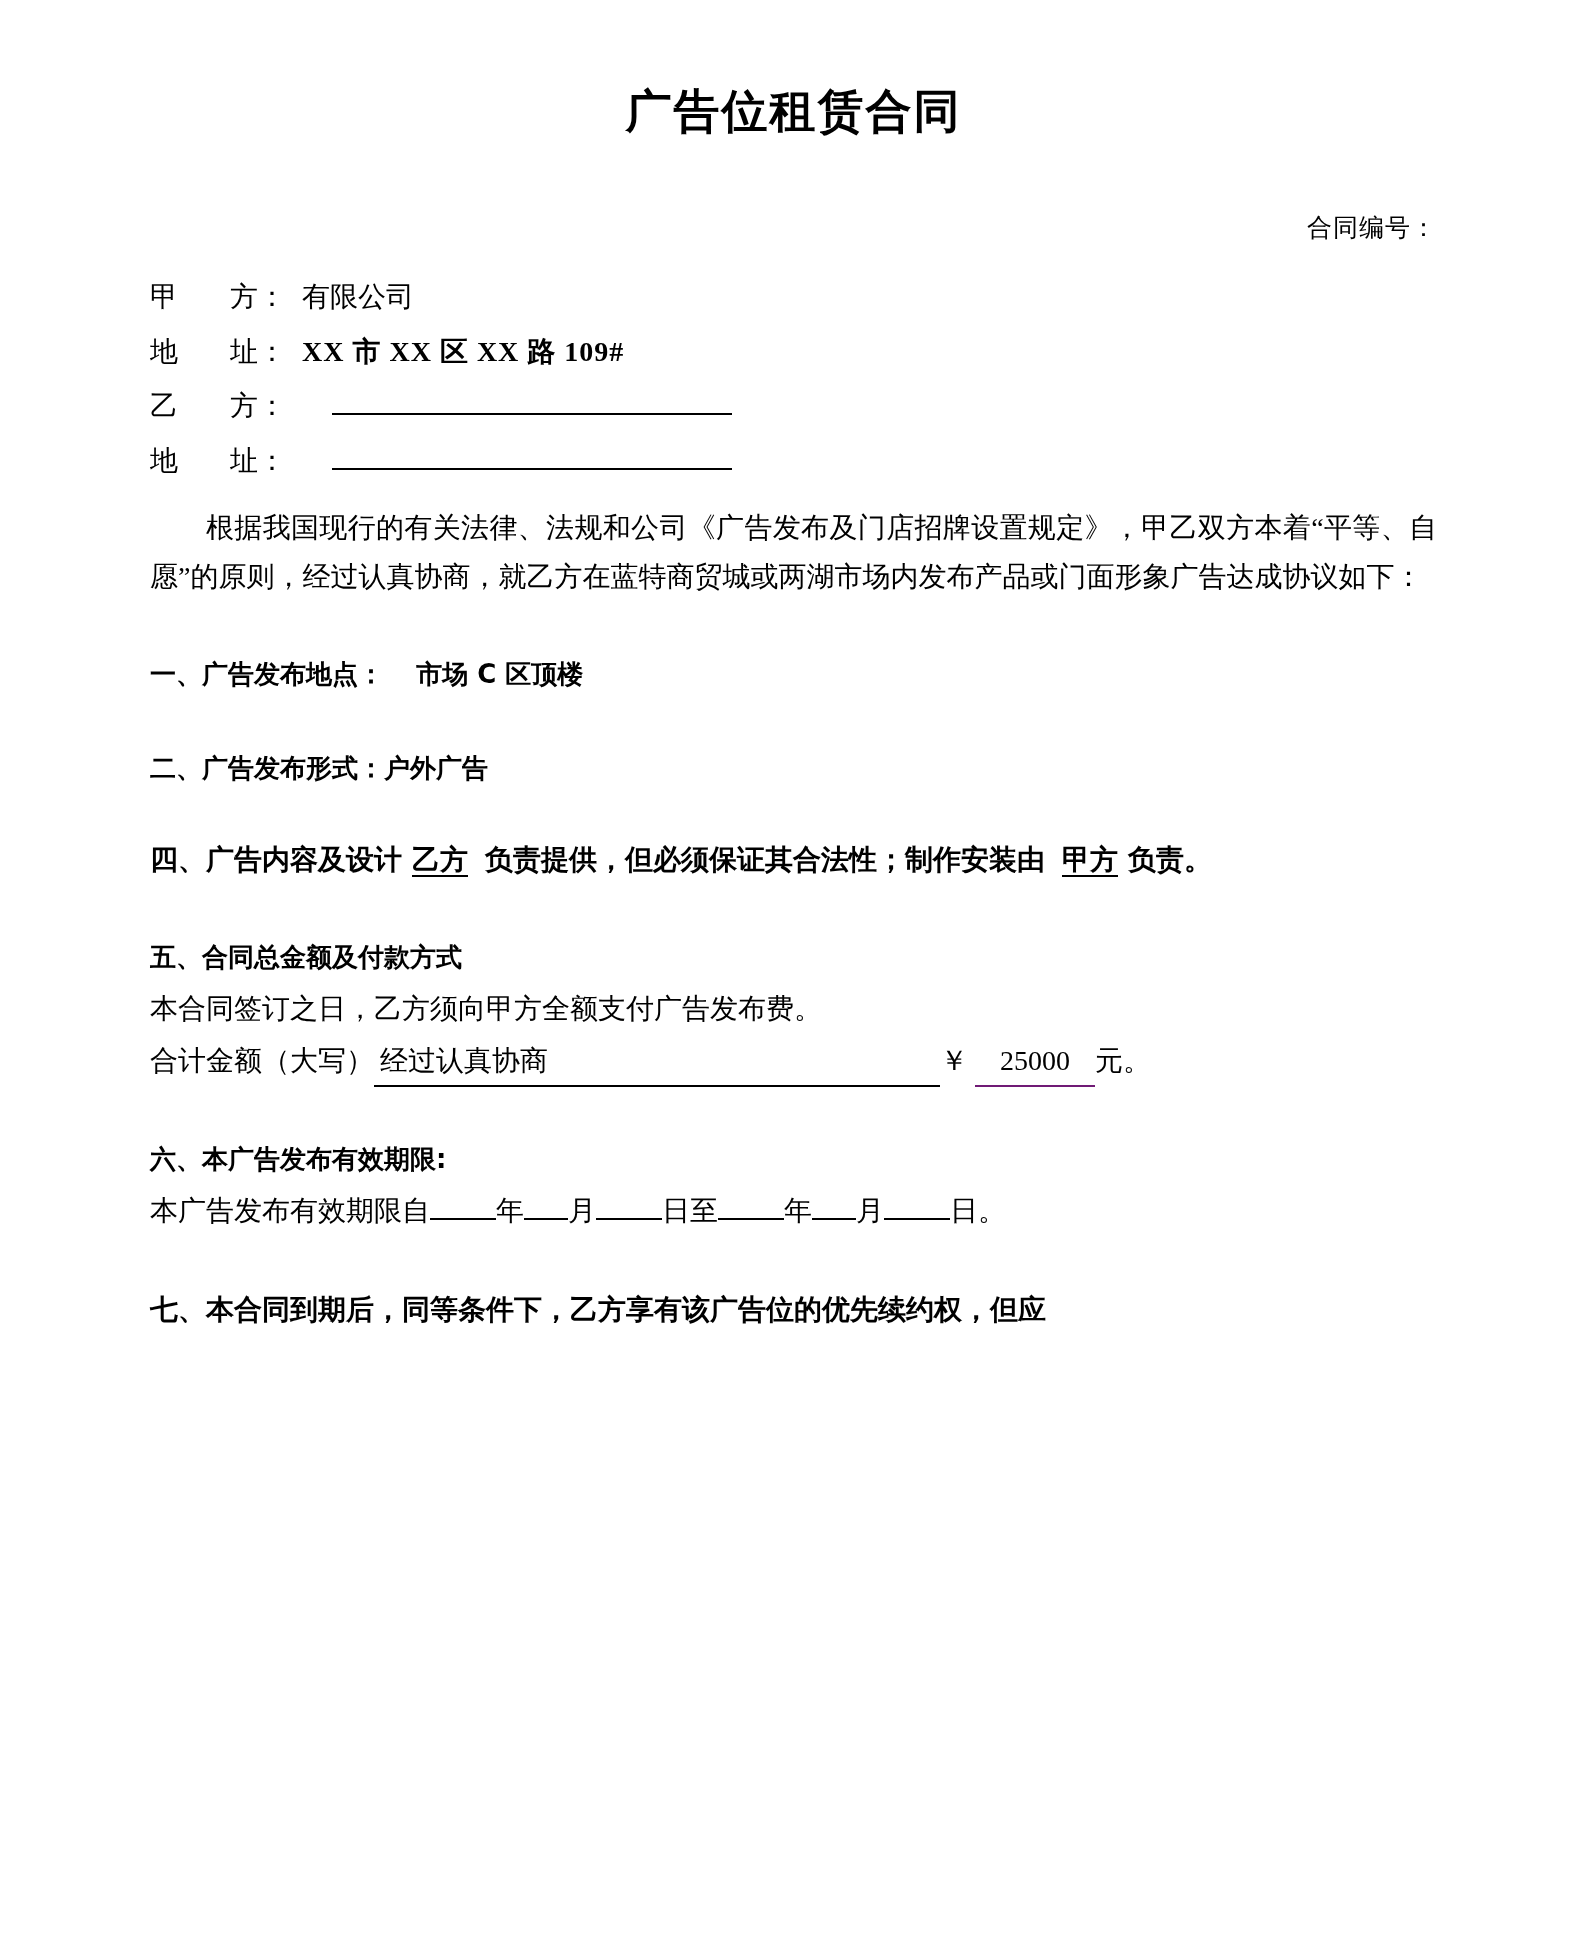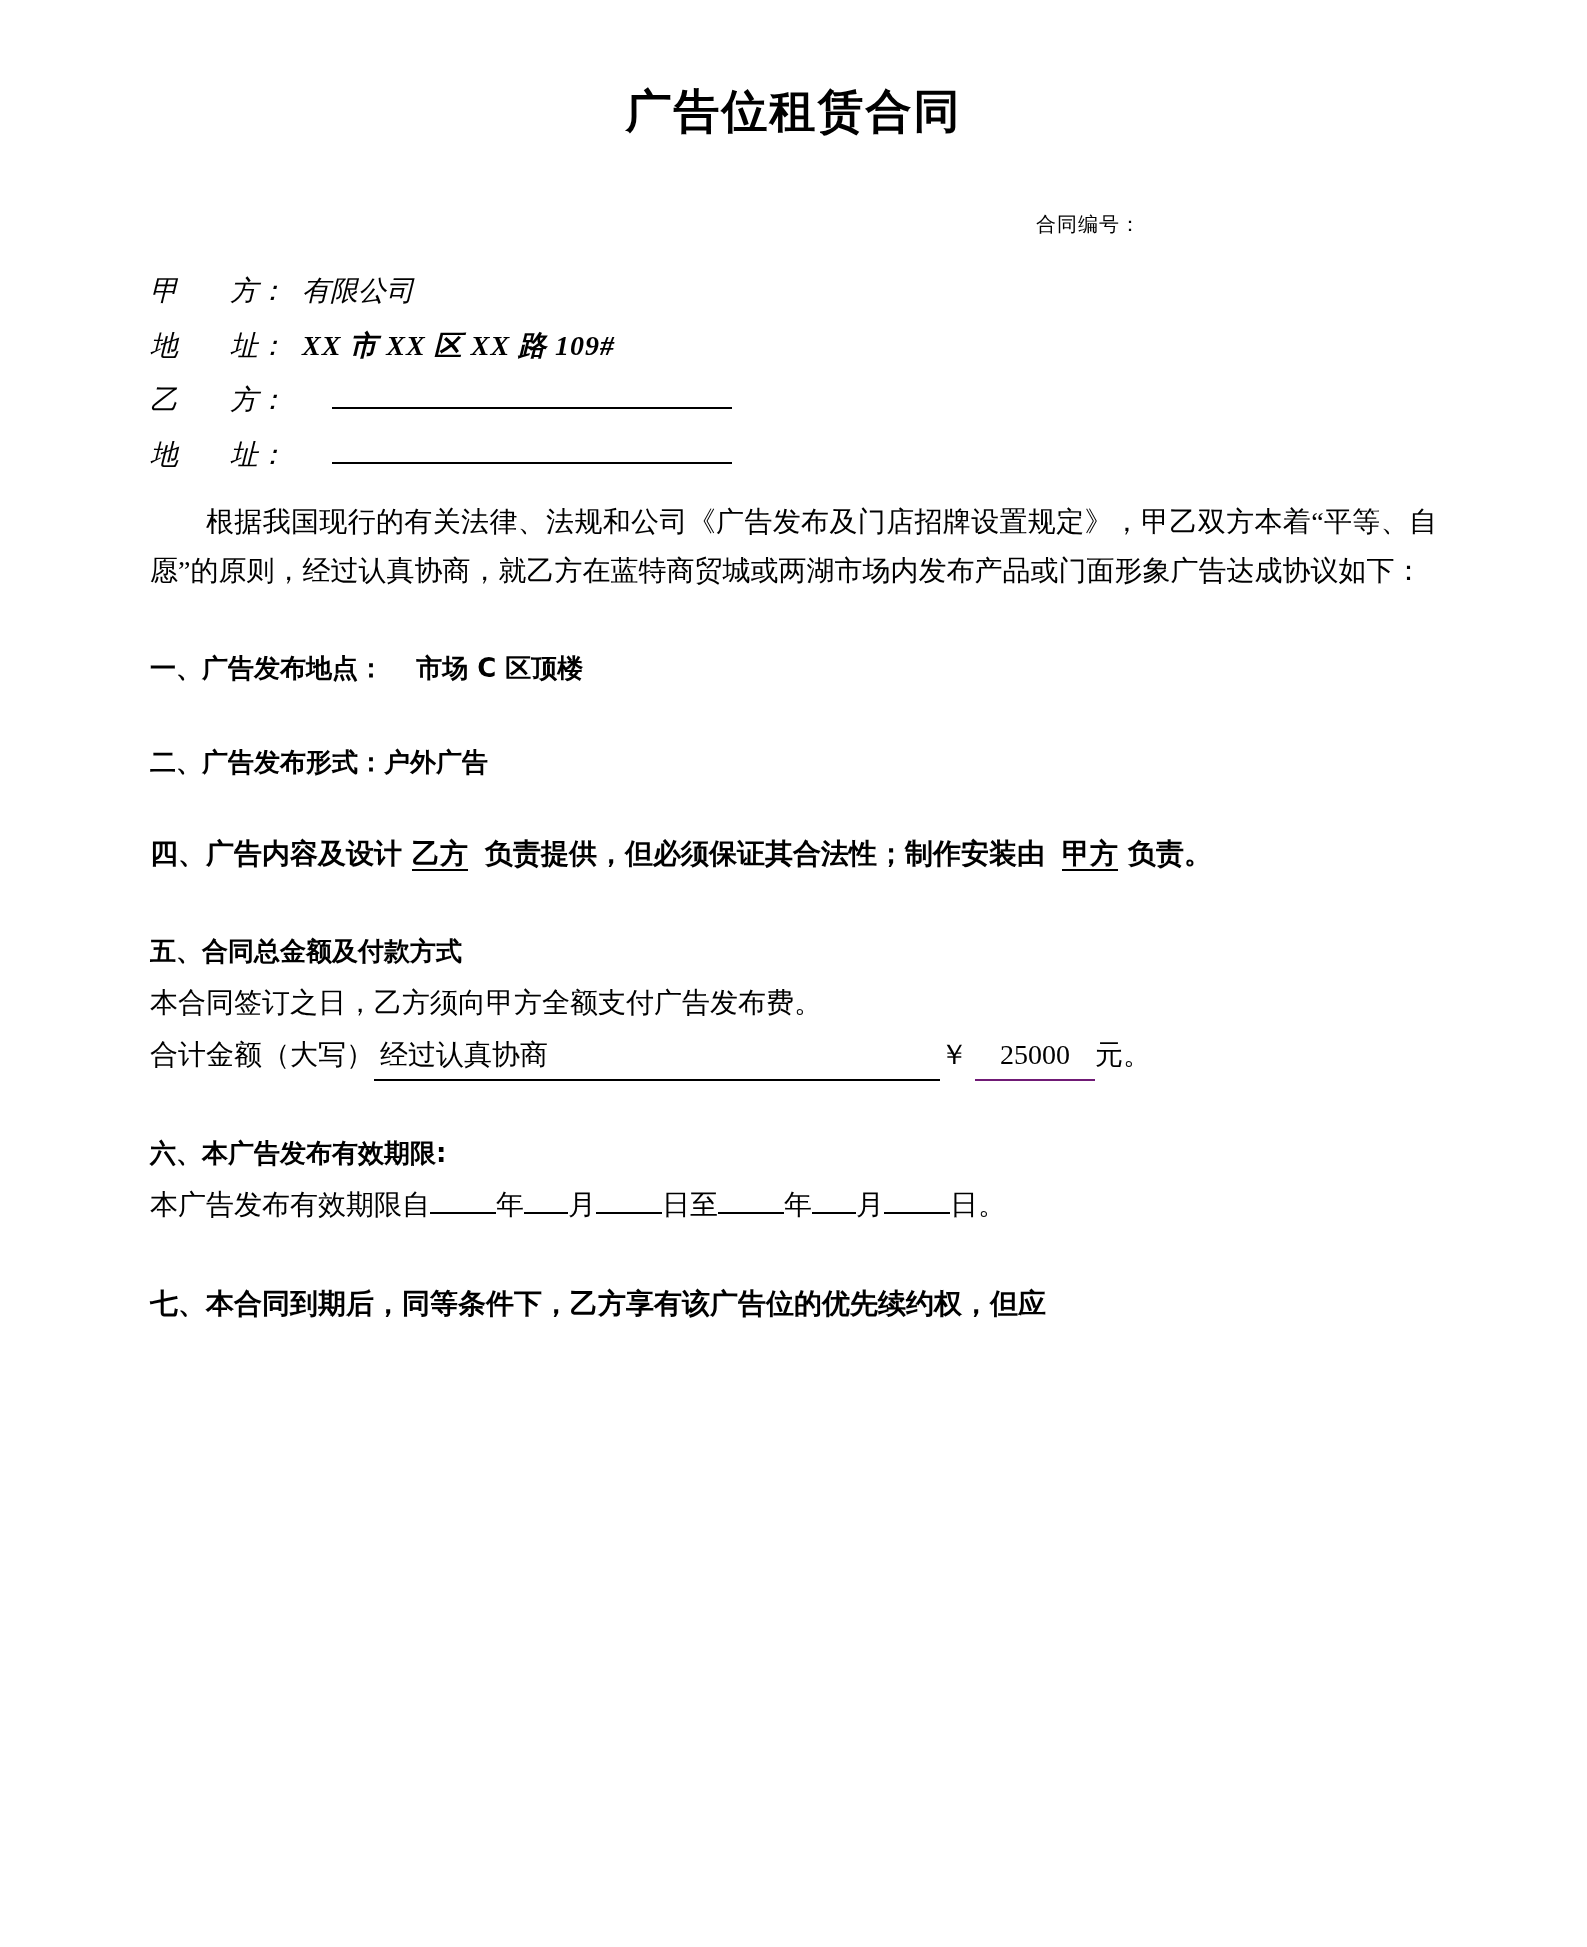--- a/index.html
+++ b/index.html
@@ -24,36 +24,35 @@
     text-align: center;
     font-family: Liberation Serif, serif;
     font-weight: bold;
     font-size: 46px;
     letter-spacing: 2px;
     margin: 0 0 0 0;
     line-height: 1.2;
   }
   .contract-no {
     margin-top: 72px;
-    text-align: center;
+    text-align: right;
     padding-left: 590px;
     font-family: Liberation Serif, serif;
-    font-size: 20px;
+    font-size: 25px;
     letter-spacing: 1px;
   }
   .party-block {
     margin-top: 26px;
   }
   .party-line {
     display: flex;
     align-items: baseline;
     font-size: 28px;
     line-height: 1.95;
     white-space: nowrap;
-    font-style: italic;
   }
   .party-label {
     display: inline-block;
     width: 152px;
     letter-spacing: 0;
   }
   .party-label .sp {
     display: inline-block;
     width: 52px;
   }

